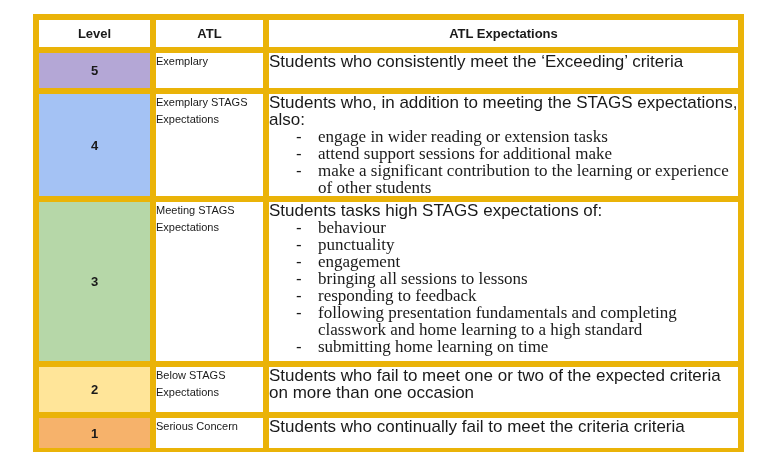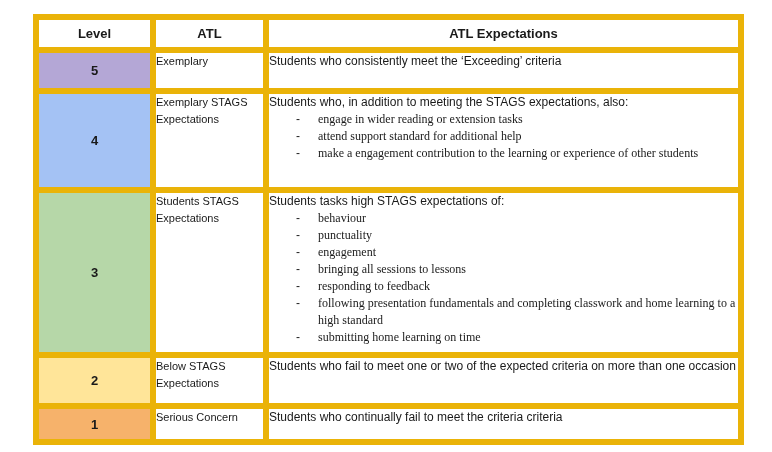--- a/index.html
+++ b/index.html
@@ -53,21 +53,21 @@
     font-weight: bold;
   }
   td.atl-cell {
     vertical-align: top;
     font-size: 11px;
     line-height: 17px;
     padding: 7px 6px 6px 8px;
   }
   td.desc-cell {
     vertical-align: top;
-    font-size: 12px;
+    font-size: 17px;
     line-height: 17px;
     padding: 7px 8px 6px 8px;
   }
   .bullet-row {
     display: flex;
     margin-left: 27px;
   }
   .bullet-dash {
     width: 22px;
     flex: 0 0 22px;
@@ -112,31 +112,31 @@
           <td class="level-cell" style="background: rgb(164, 194, 244);">4</td>
           <td class="atl-cell">Exemplary STAGS Expectations</td>
           <td class="desc-cell">
             <div>Students who, in addition to meeting the STAGS expectations, also:</div>
             <div class="bullet-row">
               <span class="bullet-dash">-</span>
               <span class="bullet-text">engage in wider reading or extension tasks</span>
             </div>
             <div class="bullet-row">
               <span class="bullet-dash">-</span>
-              <span class="bullet-text">attend support standard for additional help</span>
+              <span class="bullet-text">attend support sessions for additional make</span>
             </div>
             <div class="bullet-row">
               <span class="bullet-dash">-</span>
-              <span class="bullet-text">make a engagement contribution to the learning or experience of other students</span>
+              <span class="bullet-text">make a significant contribution to the learning or experience of other students</span>
             </div>
           </td>
         </tr>
         <tr>
           <td class="level-cell" style="background: rgb(182, 215, 168);">3</td>
-          <td class="atl-cell">Students STAGS Expectations</td>
+          <td class="atl-cell">Meeting STAGS Expectations</td>
           <td class="desc-cell">
             <div>Students tasks high STAGS expectations of:</div>
             <div class="bullet-row">
               <span class="bullet-dash">-</span>
               <span class="bullet-text">behaviour</span>
             </div>
             <div class="bullet-row">
               <span class="bullet-dash">-</span>
               <span class="bullet-text">punctuality</span>
             </div>

